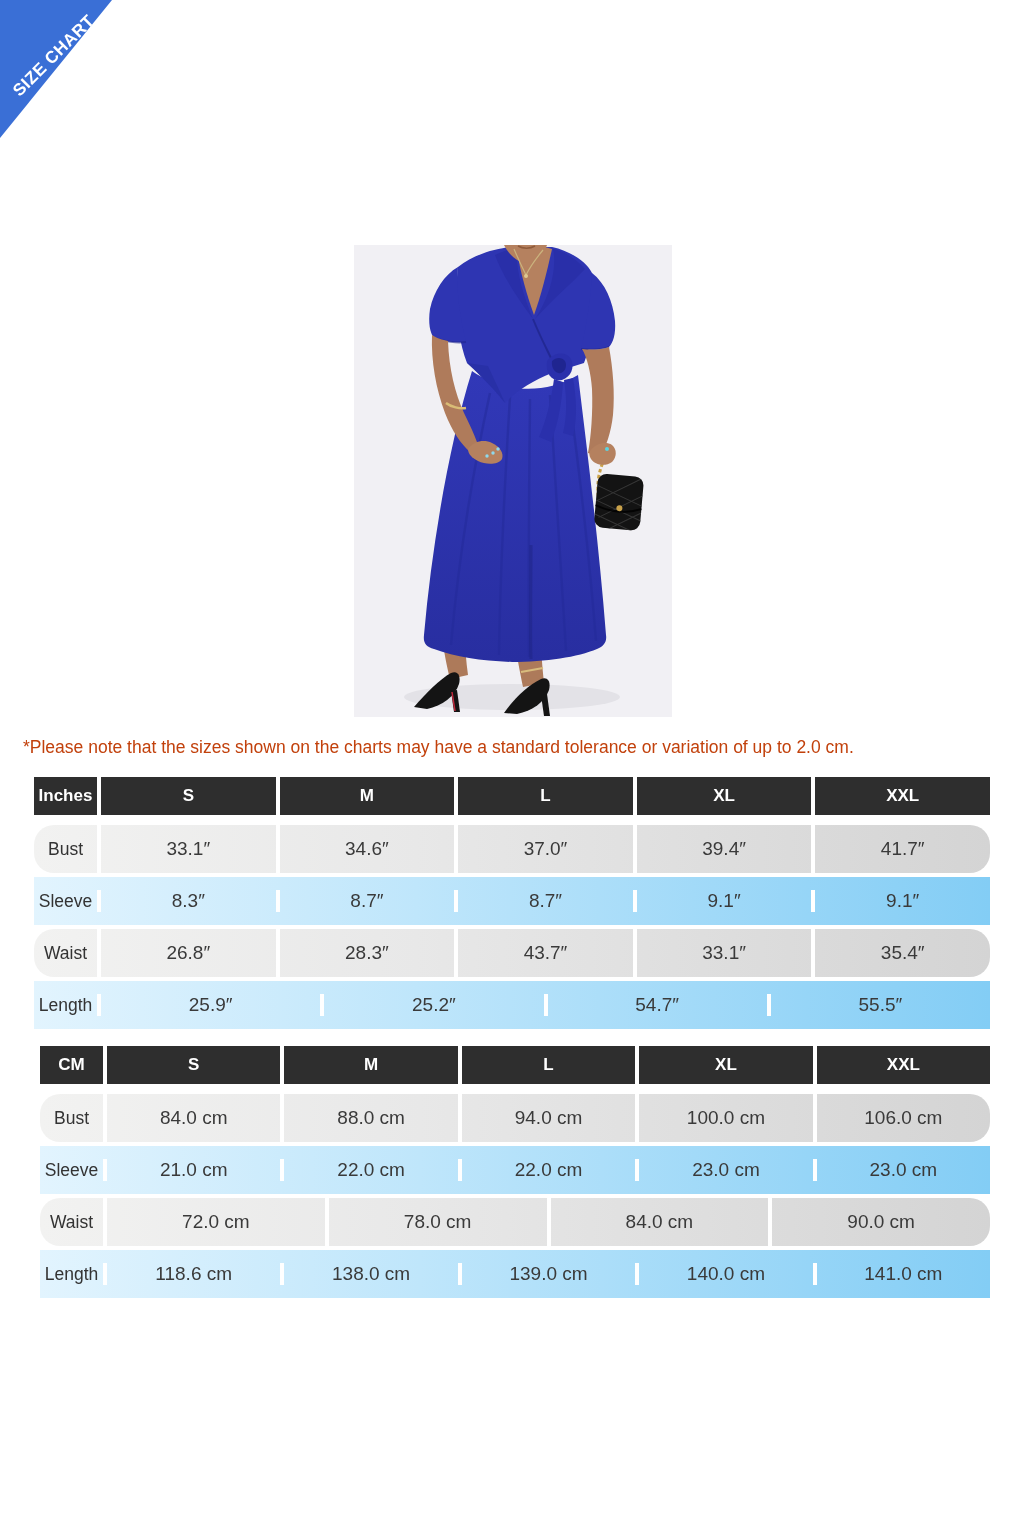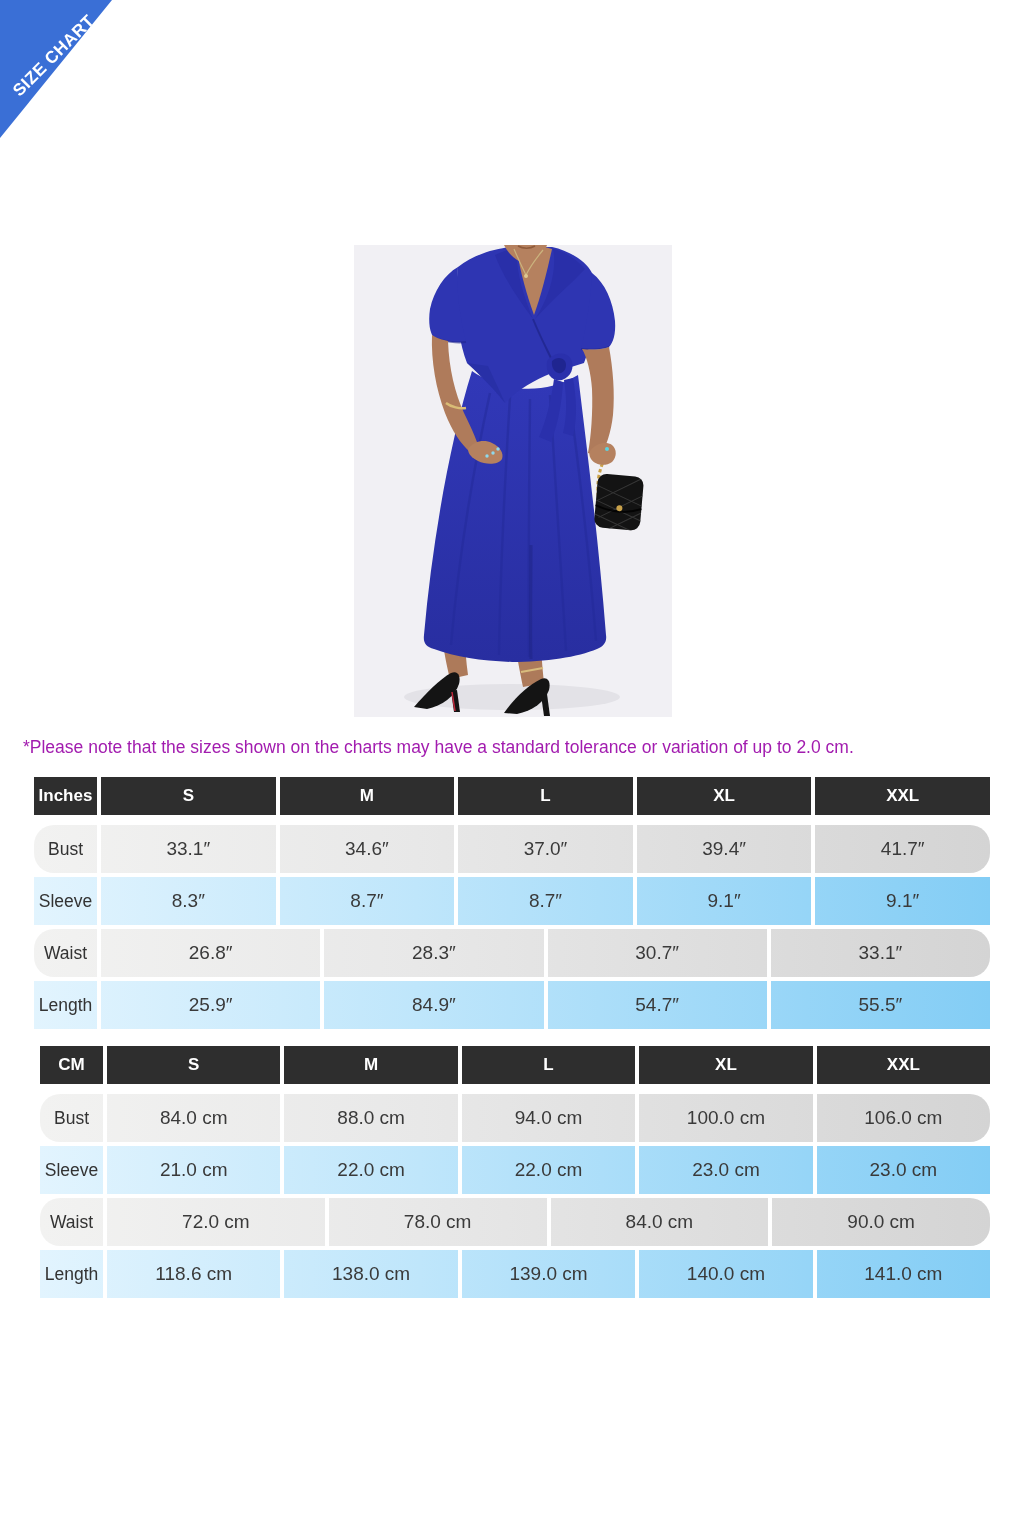--- a/index.html
+++ b/index.html
@@ -28,35 +28,35 @@
   
   .photo {
     position:absolute; left:354px; top:245px; width:318px; height:472px;
     background:#f1f0f4;
   }
   .photo svg { display:block; width:100%; height:100%; }
 
   
   .note {
     position:absolute; left:23px; top:737px;
-    font-size:17.5px; color:#a21caf; white-space:nowrap;
+    font-size:17.5px; color:#c2410c; white-space:nowrap;
   }
 
   
   .size-table { position:absolute; left:34px; width:956px; }
   .size-table.t1 { top:777px; }
   .size-table.t2 { top:1046px;padding-left:6px; }
 
   .trow { display:flex; height:48px; margin-bottom:4px; }
   .trow.thead {
     height:38px; margin-bottom:10px;
     background:#2e2e2e;
   }
   .trow.gray { background:linear-gradient(90deg,#f2f2f1 0%,#e8e8e8 40%,#d4d4d4 100%);border-radius:20px; }
-  .trow.blue { background:linear-gradient(90deg,#e2f4fe 0%,#bfe6fb 40%,#83cdf5 100%); }
+  .trow.blue { background:linear-gradient(90deg,#e2f4fe 0%,#bfe6fb 40%,#83cdf5 100%);align-items:center; }
 
   .cell {
     flex:1 1 0; display:flex; align-items:center; justify-content:center;
     border-left:4px solid #ffffff;
     font-size:19px; color:#3a3a3a;
   }
   .cell.label { flex:0 0 63px; border-left:none; font-size:17.5px; color:#333333; }
   .trow.thead .cell { color:#ffffff; font-weight:bold; font-size:17px; }
 </style>
 </head>
@@ -193,27 +193,28 @@
     <div class="cell">8.3″</div>
     <div class="cell">8.7″</div>
     <div class="cell">8.7″</div>
     <div class="cell">9.1″</div>
     <div class="cell">9.1″</div>
   </div>
   <div class="trow gray">
     <div class="cell label">Waist</div>
     <div class="cell">26.8″</div>
     <div class="cell">28.3″</div>
-    <div class="cell">30.7″</div>
+    <div class="cell">43.7″</div>
     <div class="cell">33.1″</div>
+    <div class="cell">35.4″</div>
   </div>
   <div class="trow blue">
     <div class="cell label">Length</div>
     <div class="cell">25.9″</div>
-    <div class="cell">84.9″</div>
+    <div class="cell">25.2″</div>
     <div class="cell">54.7″</div>
     <div class="cell">55.5″</div>
   </div>
 </div>
 
 <div class="size-table t2">
   <div class="trow thead">
     <div class="cell label">CM</div>
     <div class="cell">S</div>
     <div class="cell">M</div>

